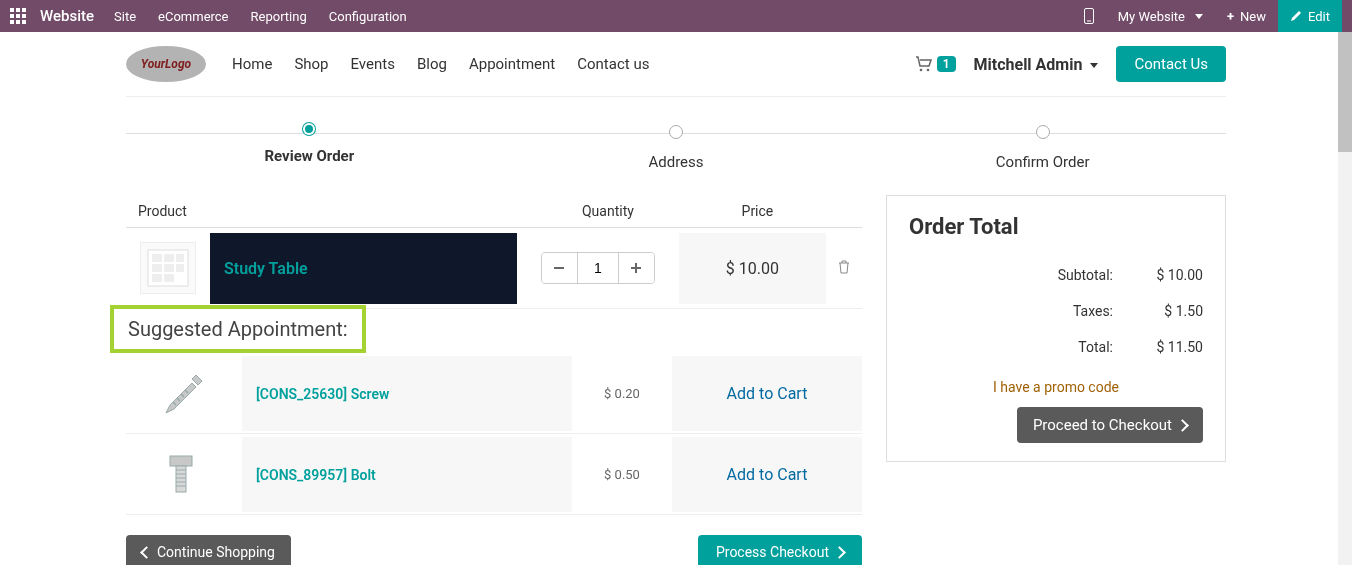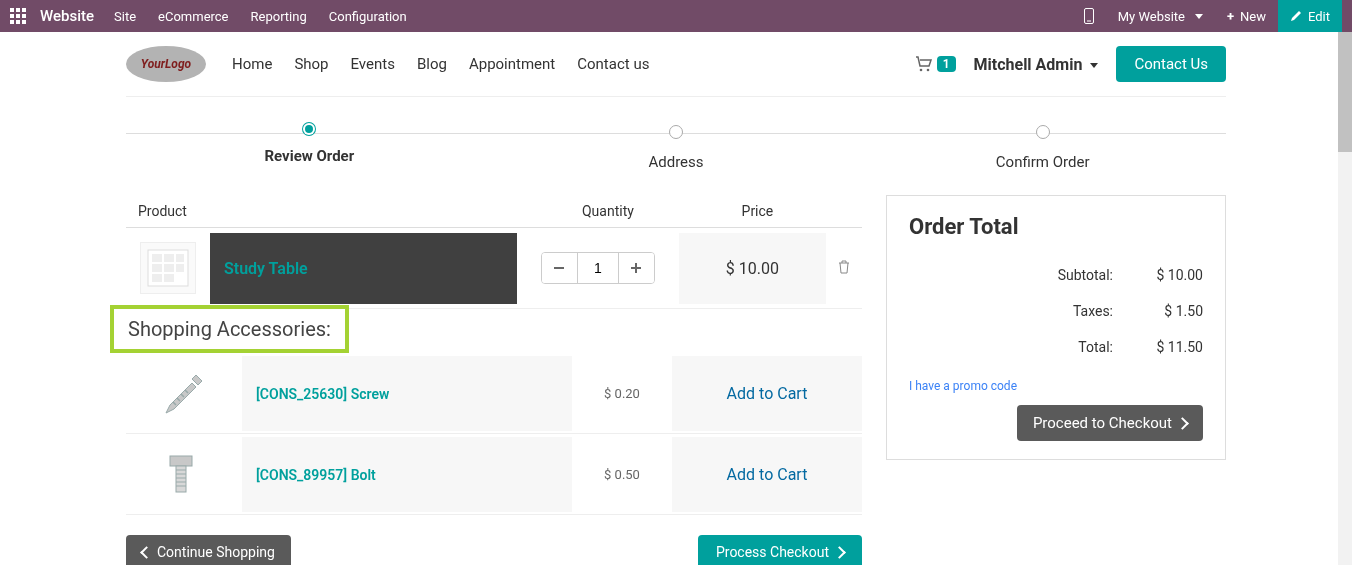--- a/index.html
+++ b/index.html
@@ -43,21 +43,21 @@
     .left-col { flex: 1; }
     .right-col { width: 340px; }
     
     .thead { display: flex; padding: 8px 12px; font-weight: 400; font-size: 14px; border-bottom: 1px solid #ddd; }
     .th-product { flex: 0 0 55%; }
     .th-qty { flex: 0 0 22%; text-align: center; }
     .th-price { flex: 0 0 20%; text-align: center; }
     
     .cart-row { display: flex; align-items: center; border-bottom: 1px solid #eee; }
     .cell-img { width: 56px; height: 52px; background: #fafafa; border: 1px solid #eee; margin: 14px; display: flex; align-items: center; justify-content: center; color: #ccc; font-size: 9px; }
-    .cell-name { flex: 1; background: #404040; padding: 26px 14px; }
+    .cell-name { flex: 1; background: #0f172a; padding: 26px 14px; }
     .cell-name a { color: #00a09d; font-weight: 600; text-decoration: none; cursor: pointer; }
     .cell-qty { flex: 0 0 22%; display: flex; justify-content: center; padding: 14px; }
     .qty-group { display: flex; border: 1px solid #ccc; border-radius: 4px; overflow: hidden; height: 32px; }
     .qty-btn { width: 36px; display: flex; align-items: center; justify-content: center; cursor: pointer; color: #666; background: #fff; }
     .qty-btn:first-child { border-right: 1px solid #ccc; }
     .qty-btn:last-child { border-left: 1px solid #ccc; }
     .qty-input { width: 40px; border: none; text-align: center; font-size: 14px; }
     .cell-price { flex: 0 0 20%; text-align: center; background: #f7f7f7; padding: 26px 0; }
     .cell-trash { width: 36px; text-align: center; color: #888; cursor: pointer; }
     
@@ -75,21 +75,21 @@
     .bottom-bar { display: flex; justify-content: space-between; margin-top: 20px; }
     .btn-dark { background: #5a5a5a; color: #fff; padding: 9px 16px; border-radius: 4px; cursor: pointer; display: inline-flex; align-items: center; gap: 6px; font-size: 14px; }
     .btn-teal { background: #00a09d; color: #fff; padding: 9px 18px; border-radius: 4px; cursor: pointer; display: inline-flex; align-items: center; gap: 6px; font-size: 14px; }
     
     .ordertotal-box { border: 1px solid #ddd; padding: 18px 22px; }
     .ot-title { font-size: 22px; font-weight: 700; margin-bottom: 18px; }
     .ot-line { display: flex; justify-content: space-between; padding: 10px 0; font-size: 14px; }
     .ot-line.total { font-weight: 400; }
     .ot-label { text-align: right; flex: 1; }
     .ot-val { width: 90px; text-align: right; }
-    .promo-link { color: #3b82f6; cursor: pointer; display: block; text-align: left; margin-top: 14px; font-size: 12px; }
+    .promo-link { color: #a16207; cursor: pointer; display: block; text-align: center; margin-top: 14px; font-size: 14px; }
     .btn-checkout { background: #5a5a5a; color: #fff; padding: 9px 16px; border-radius: 4px; cursor: pointer; display: inline-flex; align-items: center; gap: 6px; font-size: 15px; margin-top: 12px; float: right; }
     .chev-r::after { content: ""; display: inline-block; width: 7px; height: 7px; border-top: 2px solid currentColor; border-right: 2px solid currentColor; transform: rotate(45deg); }
     .chev-l::before { content: ""; display: inline-block; width: 7px; height: 7px; border-top: 2px solid currentColor; border-left: 2px solid currentColor; transform: rotate(-45deg); }
     .caret-d { display: inline-block; width: 0; height: 0; border-left: 4px solid transparent; border-right: 4px solid transparent; border-top: 5px solid currentColor; margin-left: 4px; vertical-align: middle; }
   </style>
 </head>
 <body>
 
 <div class="topbar">
   <div class="topbar-apps">
@@ -229,21 +229,21 @@
           </div>
           <div class="cell-price">$ 10.00</div>
           <div class="cell-trash">
             <svg width="12" height="14" viewBox="0 0 12 14">
                 <path d="M1 3h10M4 3V1h4v2M2 3l1 10h6l1-10" fill="none" stroke="#888" stroke-width="1"></path>
               </svg>
           </div>
         </div>
 
         <div class="suggested-wrap">
-          <h3 class="suggested-heading">Shopping Accessories:</h3>
+          <h3 class="suggested-heading">Suggested Appointment:</h3>
         </div>
 
         <div class="acc-row">
           <div class="acc-img">
             <svg width="56" height="56" viewBox="0 0 56 56">
                 <path d="M40 10 l6 6 -4 4 -6-6z M36 18 L14 40 l-4 8 8-4 22-22z" fill="#c8c8c8" stroke="#9aa" stroke-width="1"></path>
                 <path d="M17 37 l3 3 M21 33 l3 3 M25 29 l3 3 M29 25 l3 3" stroke="#9aa" stroke-width="1.5"></path>
               </svg>
           </div>
           <div class="acc-name">

